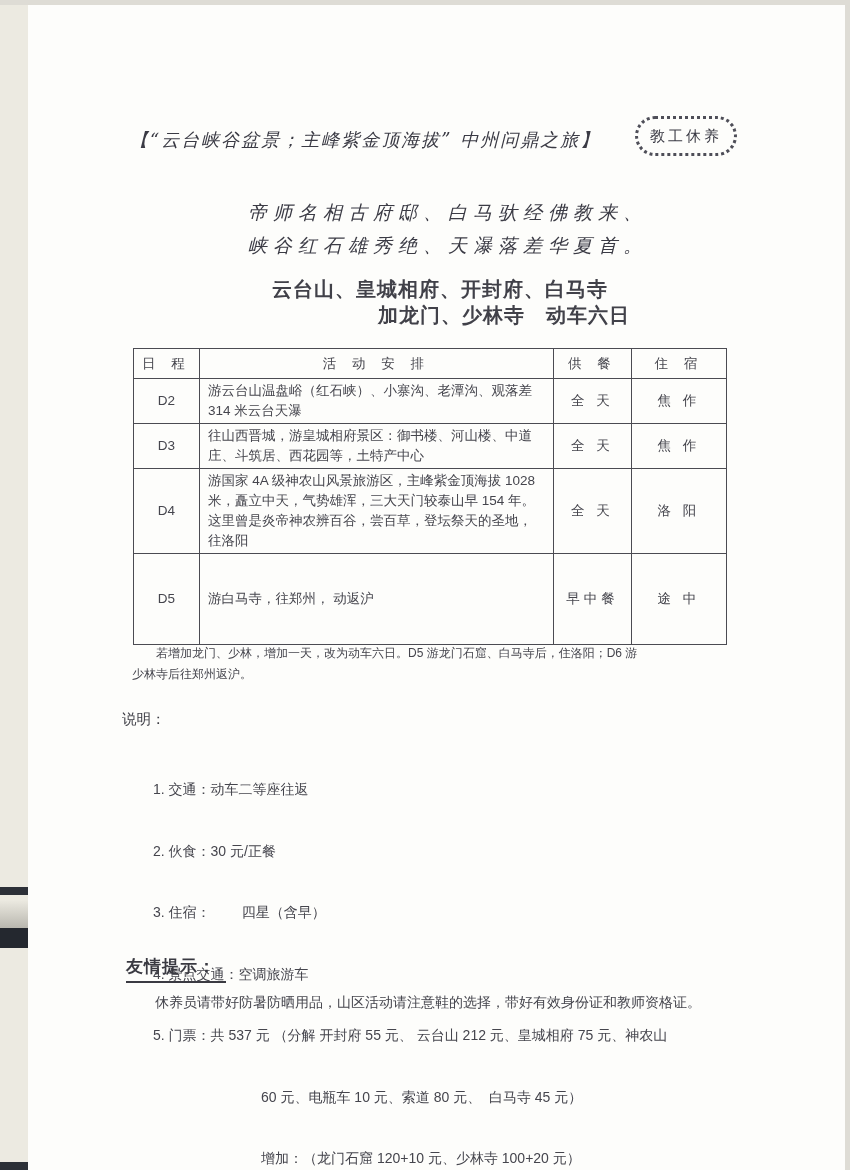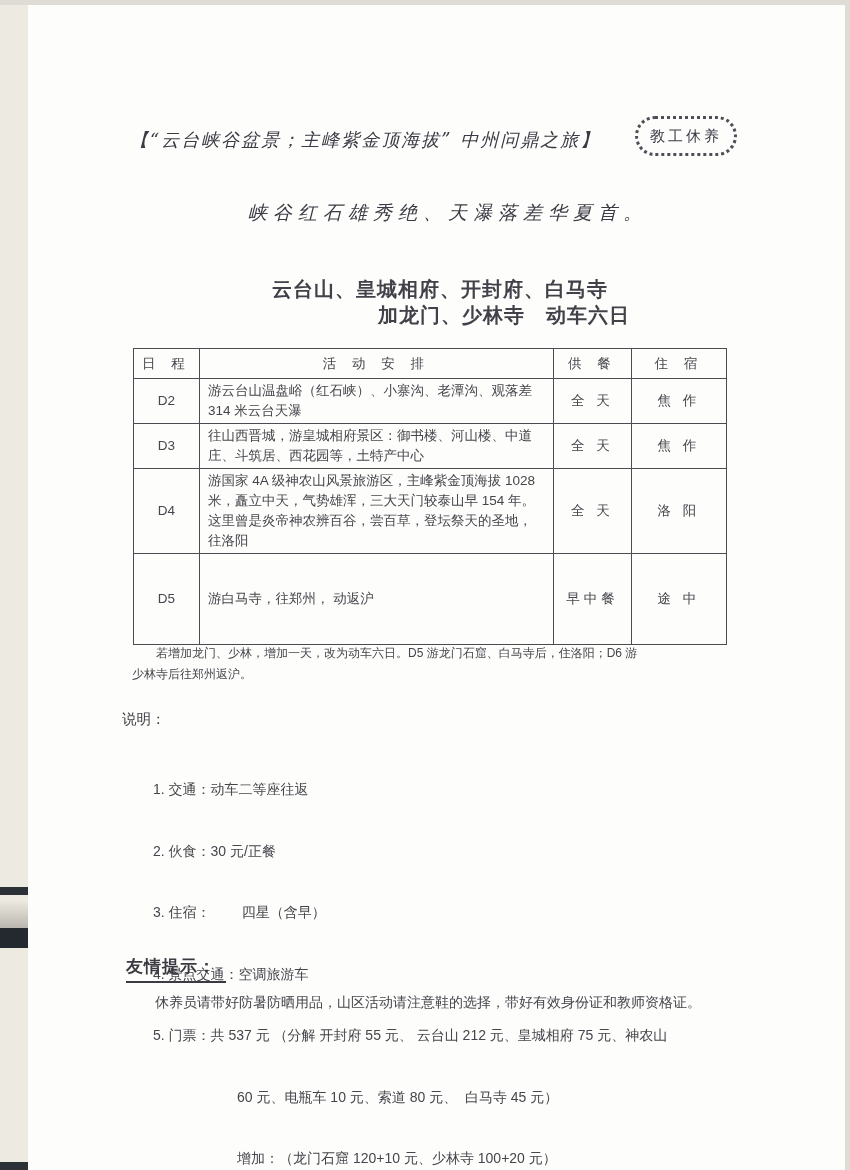--- a/index.html
+++ b/index.html
@@ -59,21 +59,21 @@
   .c-center{text-align:center;}
   .ls{letter-spacing:4px;}
   .itinerary th{letter-spacing:6px;text-align:center;}
   
   .upgrade-note{
     position:absolute;left:132px;top:643px;width:515px;
     font-size:12px;line-height:21px;text-indent:24px;color:#45454d;
   }
   .notes-label{position:absolute;left:122px;top:710px;font-size:14.5px;color:#3c3c44;}
   .notes{position:absolute;left:153px;top:738px;font-size:14px;line-height:20.5px;color:#45454d;}
-  .notes .cont{margin-left:84px;}
+  .notes .cont{margin-left:108px;}
   .tips-label{
     position:absolute;left:126px;top:955px;
     font-size:17px;font-weight:bold;letter-spacing:1px;color:#3a3a42;
     border-bottom:2px solid #3a3a42;padding-bottom:3px;padding-right:10px;
   }
   .tips-text{position:absolute;left:155px;top:992px;width:560px;
     font-size:14px;line-height:20px;color:#45454d;}
 </style>
 </head>
 <body>
@@ -85,20 +85,21 @@
 <div class="scan-shadow"></div>
 <div class="scan-band-thick"></div>
 <div class="scan-band-bottom"></div>
 
 <div class="doc-title pre">【“云台峡谷盆景；主峰紫金顶海拔” 中州问鼎之旅】</div>
 <div class="badge">
   <span>教工休养</span>
 </div>
 
 <div class="poem">
+  <div>帝师名相古府邸、白马驮经佛教来、</div>
   <div>峡谷红石雄秀绝、天瀑落差华夏首。</div>
 </div>
 
 <div class="heading">
   <div>云台山、皇城相府、开封府、白马寺</div>
   <div class="h2 pre">加龙门、少林寺　动车六日</div>
 </div>
 
 <table class="itinerary">
   <colgroup>

